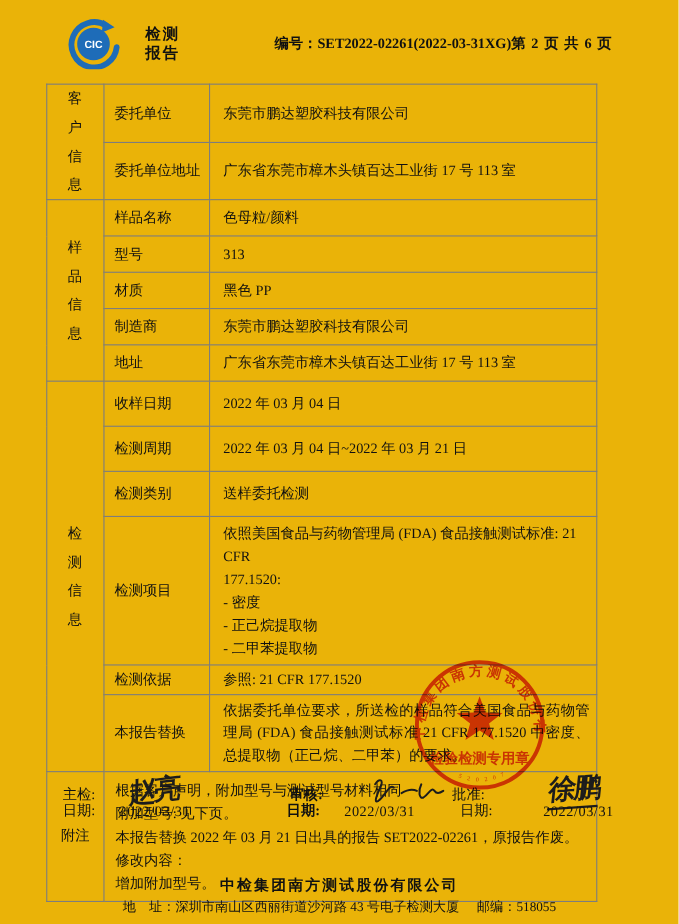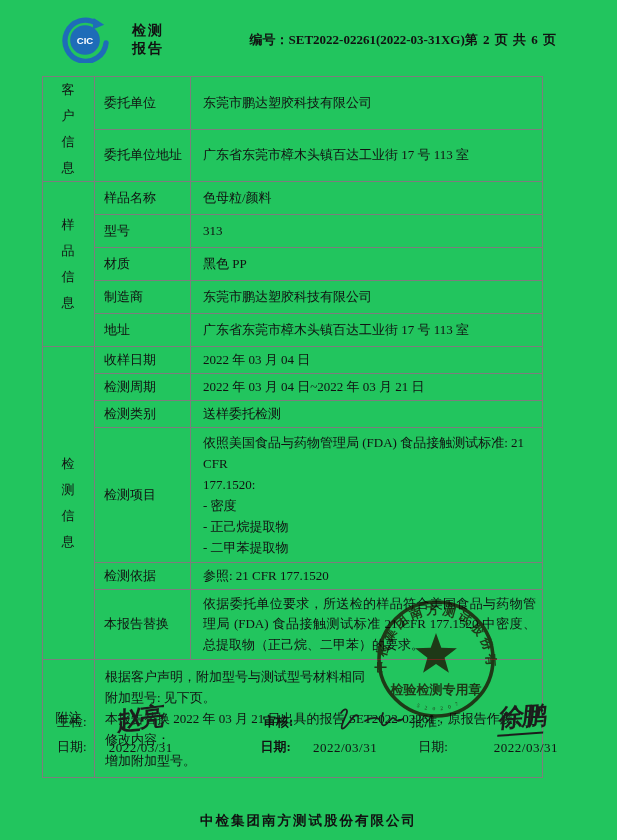--- a/index.html
+++ b/index.html
@@ -1,19 +1,19 @@
 <!DOCTYPE html>
 <html><head>
 <meta charset="utf-8">
 <style>
   * { margin:0; padding:0; box-sizing:border-box; }
   html,body { background:#ffffff; }
   .page {
     position:relative; width:617px; height:840px; margin:0 auto;
-    background:#22c55e; overflow:hidden;
+    background:#eab308; overflow:hidden;
     font-family:"Liberation Serif","DejaVu Serif",serif;
     color:#111; font-size:13px;
   }
   
   .hdr {
     position:absolute; top:16px; left:60px; right:60px; height:48px;
     display:flex; align-items:center;
   }
   .hdr .logo { width:50px; height:46px; flex:0 0 auto; }
   .hdr .title { font-weight:bold; font-size:14px; margin-left:22px; letter-spacing:2px; }
@@ -24,29 +24,29 @@
     position:absolute; top:76px; left:42px; width:501px;
     border-collapse:collapse; table-layout:fixed;
   }
   table.rep td { border:1px solid #7d7d7d; vertical-align:middle; }
   td.group { width:52px; text-align:center; }
   td.group .gl { width:2.1em; margin:0 auto; line-height:2.0; letter-spacing:1px; }
   td.flab { width:96px; padding:4px 4px 4px 9px; }
   td.fval { padding:4px 6px 4px 12px; }
   .pre { white-space:pre-line; line-height:1.62; }
   .just { text-align:justify; line-height:1.55; }
-  tr.h32 td { height:32px; } tr.h33 td { height:33px; } tr.h27 td { height:27px; }
+  tr.h32 td { height:32px; } tr.h33 td { height:33px; } tr.h27 td { height:41px; }
   tr.h26 td { height:26px; }
   
   .sigs {
     position:absolute; top:672px; left:57px; right:59px; height:92px;
   }
   .sigrow { position:absolute; left:0; right:0; display:flex; }
   .sig-label { white-space:nowrap; }
-  .r1 { top:24px; } .r2 { top:66px; }
+  .r1 { top:24px; } .r2 { top:56px; }
   .sigcell { position:relative; display:flex; align-items:flex-end; }
   .c1 { width:178px; }
   .c2 { width:176px; padding-left:0; }
   .c3 { flex:1; padding-left:0;gap:24px; }
   .handwrite {
     font-family:"DejaVu Sans",sans-serif; font-size:25px; font-weight:bold;
     color:#1c1c1c; transform:rotate(-7deg) skewX(-8deg);
     position:relative; top:4px; margin-left:30px; letter-spacing:-2px;
   }
   .hw3 { margin-left:34px; transform:rotate(-4deg) skewX(-10deg); border-bottom:2px solid #1c1c1c; }
@@ -218,15 +218,20 @@
     <polygon points="63,37 68.3,51.7 83.9,52.2 71.6,61.8 75.9,76.8 63,68 50.1,76.8 54.4,61.8 42.1,52.2 57.7,51.7" fill="#d93a2b"></polygon>
     <text x="63" y="98" text-anchor="middle" font-size="13" font-weight="bold" fill="#d93a2b" font-family="Liberation Serif, serif">检验检测专用章</text>
     <path id="sealBotArc" d="M 40 109 A 51 51 0 0 0 86 109" fill="none"></path>
     <text font-size="5.5" fill="#d93a2b" letter-spacing="2">
       <textPath href="#sealBotArc" startOffset="4">5 2 0 2 0 7</textPath>
     </text>
   </svg>
 
   <div class="ftr">
     <div class="company">中检集团南方测试股份有限公司</div>
+    <div class="line">
+      <span>地　址：</span><span>深圳市南山区西丽街道沙河路 43 号电子检测大厦</span>
+      <span style="display:inline-block;width:10px;"></span>
+      <span>邮编：</span><span>518055</span>
+    </div>
   </div>
 
 </div>
 
 </body></html>

